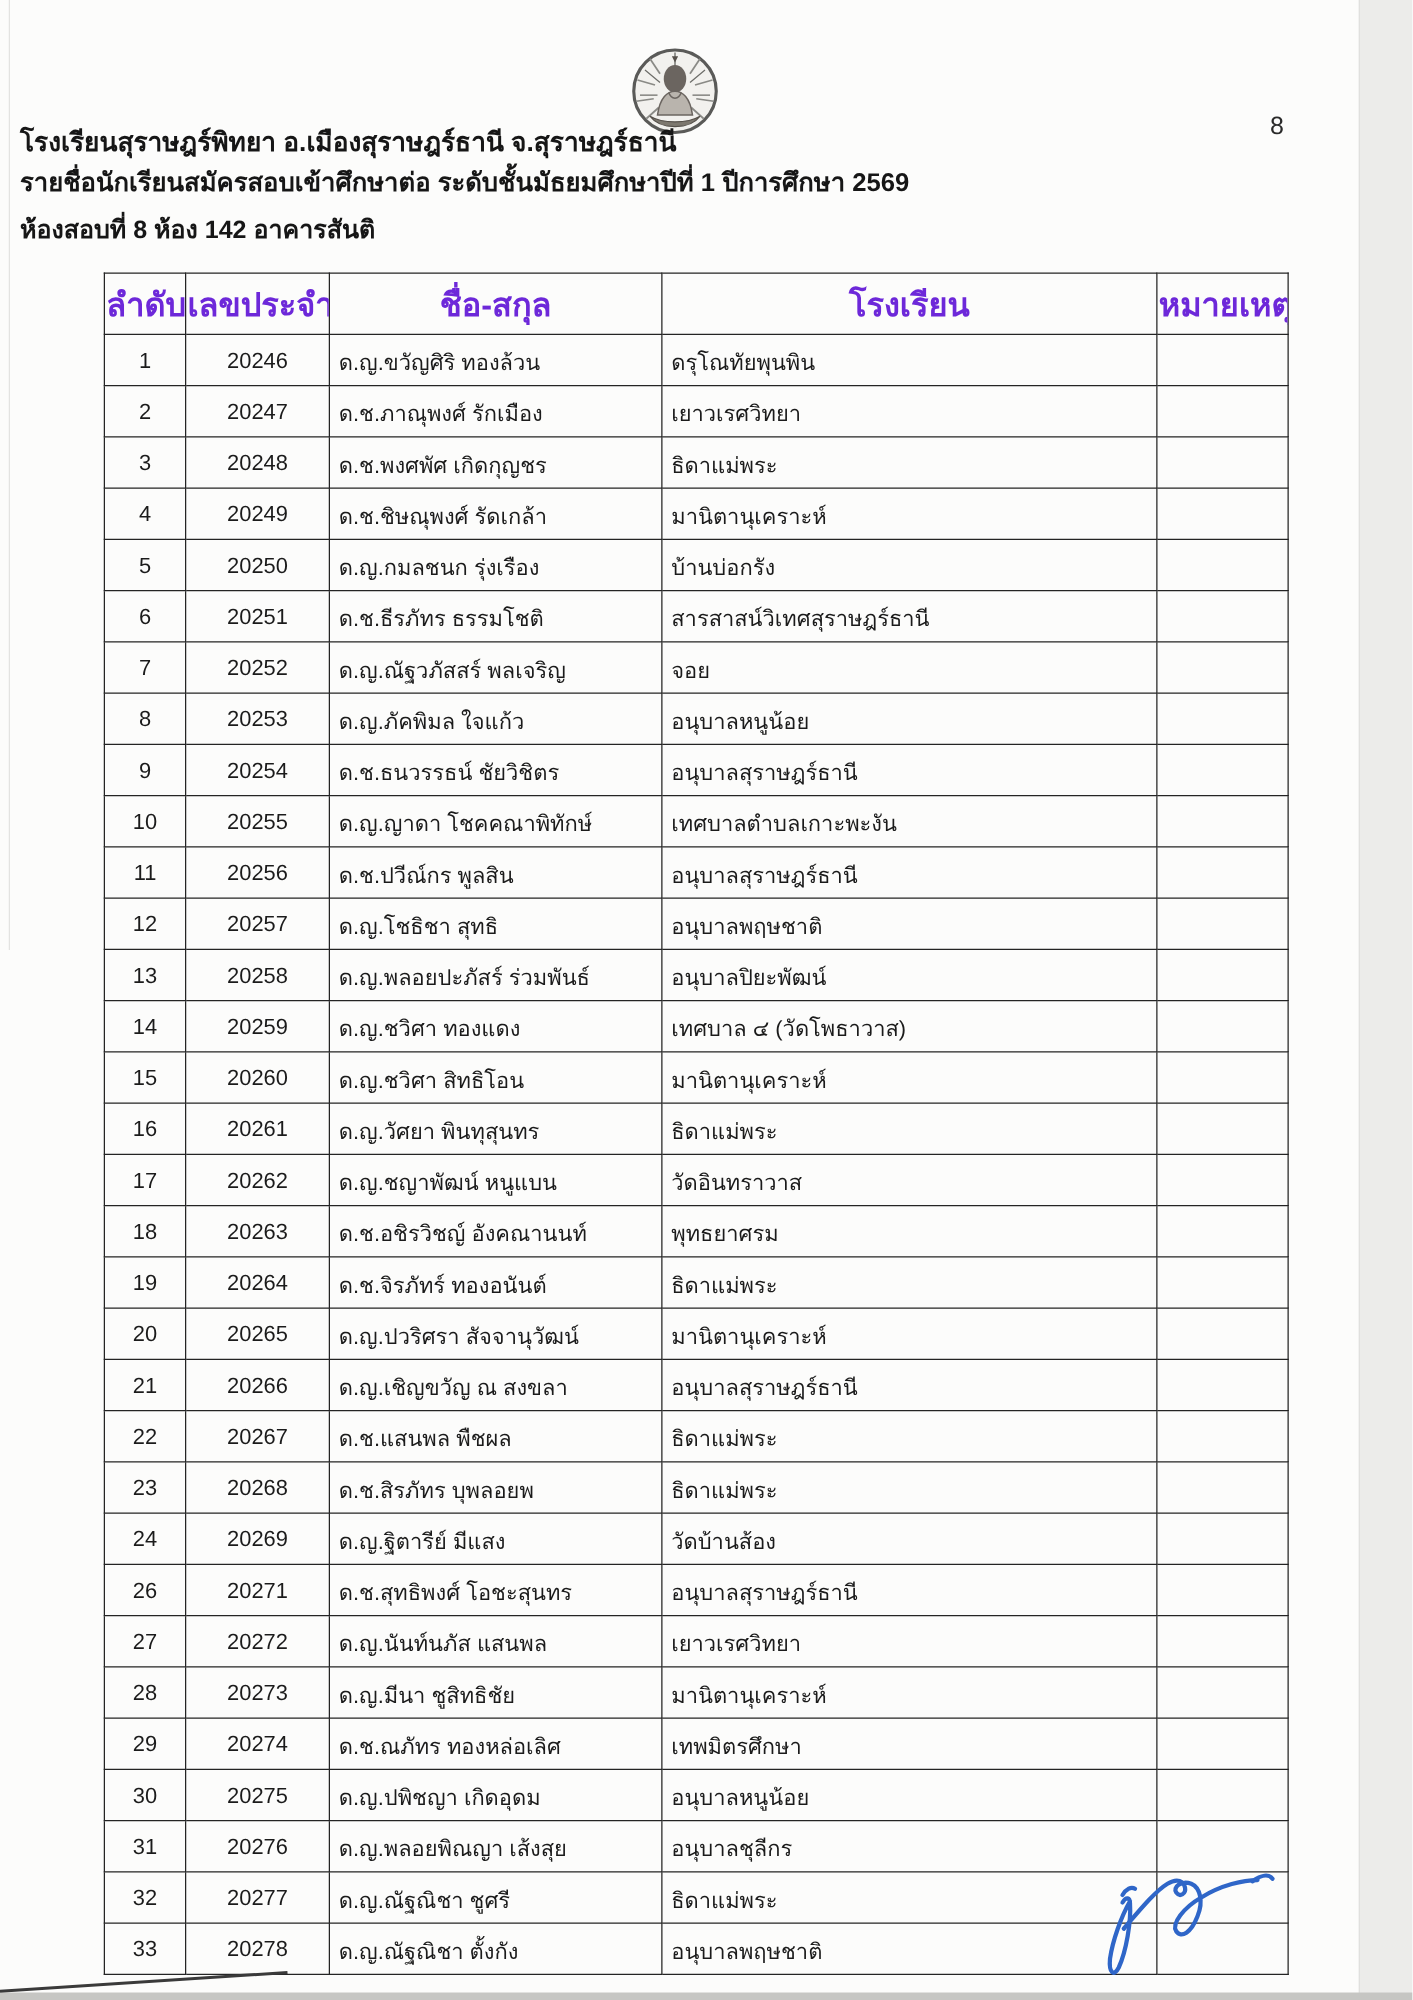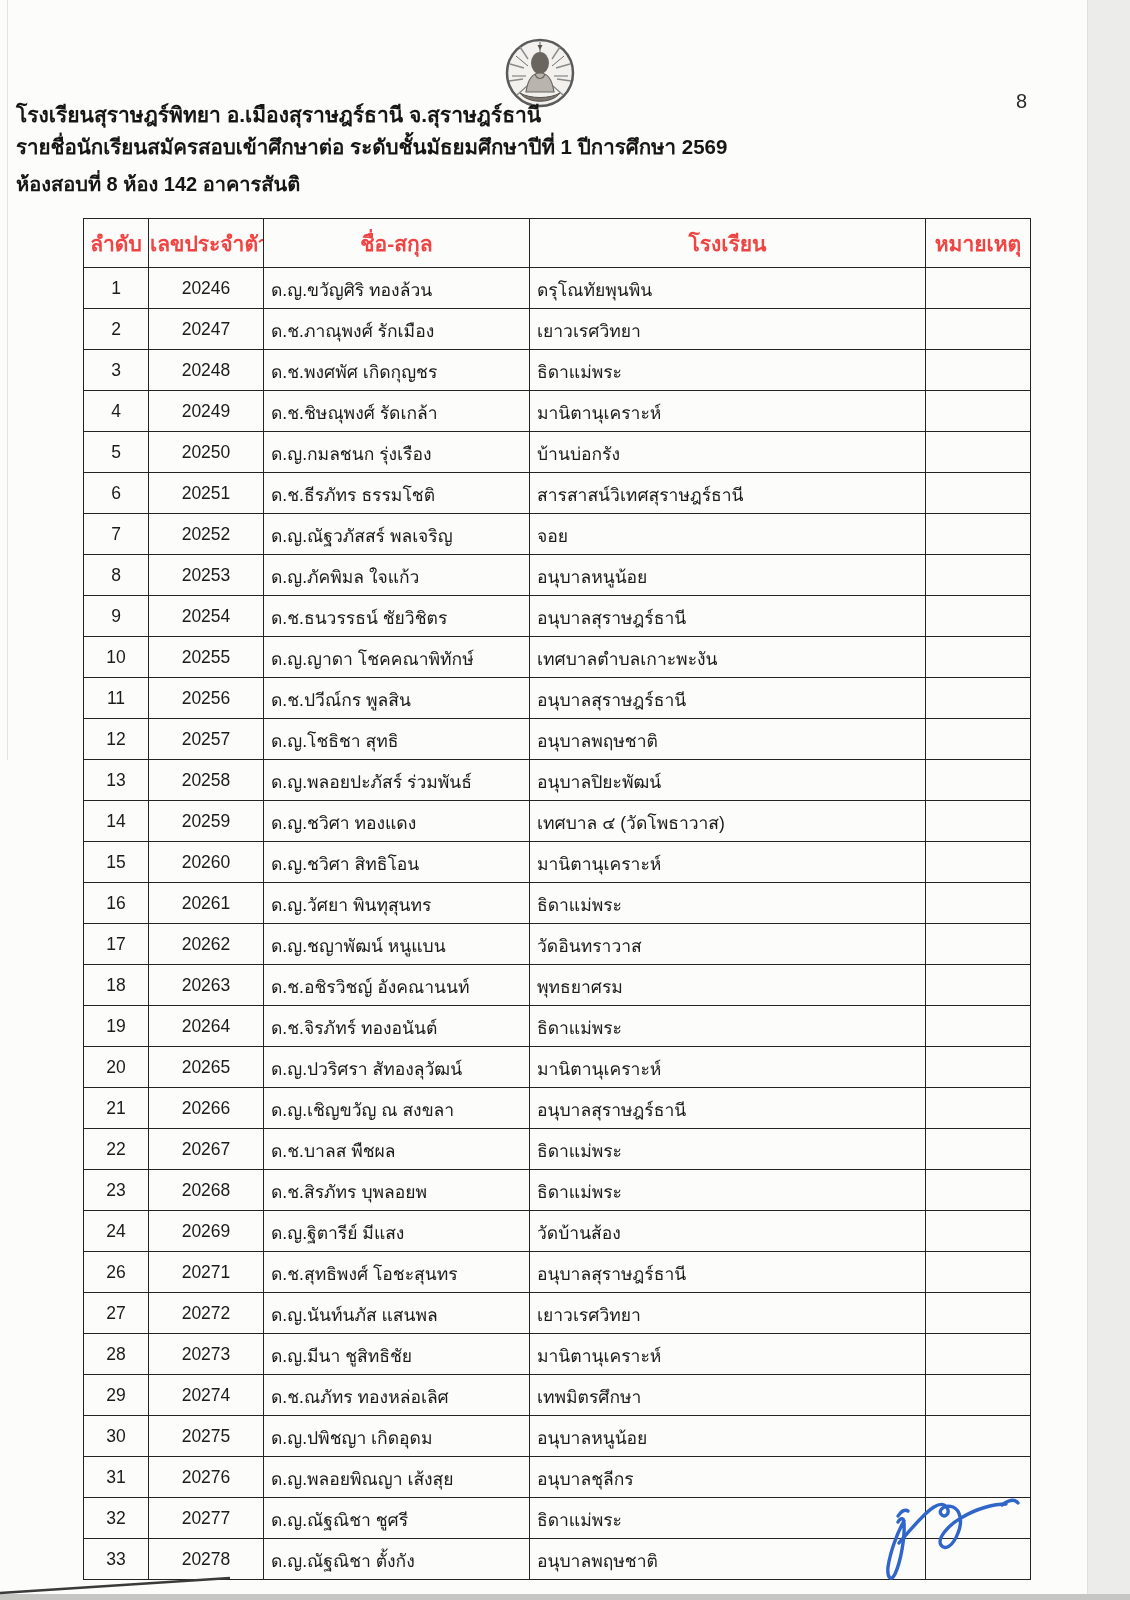--- a/index.html
+++ b/index.html
@@ -53,23 +53,23 @@
     background:transparent;
   }
   table.roster th, table.roster td{
     border:1.6px solid #242424;
     overflow:hidden;white-space:nowrap;
     font-weight:normal;
   }
   table.roster th{
     height:46px;
     font-weight:bold;
-    font-size:21px;
+    font-size:26px;
     vertical-align:middle;
-    color:#ef4444;
+    color:#6d28d9;
   }
   table.roster td{
     height:36px;
     font-size:17.5px;
     color:#1b1b1b;
   }
   td.c0, td.c1{ text-align:center; vertical-align:middle; font-size:17px; }
   td.c2, td.c3{ text-align:left; vertical-align:bottom; padding:0 0 4px 7px; }
   td.c4{}
   .sig-overlay{
@@ -266,35 +266,35 @@
         <tr>
           <td class="c0">19</td>
           <td class="c1">20264</td>
           <td class="c2">ด.ช.จิรภัทร์ ทองอนันต์</td>
           <td class="c3">ธิดาแม่พระ</td>
           <td class="c4"></td>
         </tr>
         <tr>
           <td class="c0">20</td>
           <td class="c1">20265</td>
-          <td class="c2">ด.ญ.ปวริศรา สัทองลุวัฒน์</td>
+          <td class="c2">ด.ญ.ปวริศรา สัจจานุวัฒน์</td>
           <td class="c3">มานิตานุเคราะห์</td>
           <td class="c4"></td>
         </tr>
         <tr>
           <td class="c0">21</td>
           <td class="c1">20266</td>
           <td class="c2">ด.ญ.เชิญขวัญ ณ สงขลา</td>
           <td class="c3">อนุบาลสุราษฎร์ธานี</td>
           <td class="c4"></td>
         </tr>
         <tr>
           <td class="c0">22</td>
           <td class="c1">20267</td>
-          <td class="c2">ด.ช.บาลส พืชผล</td>
+          <td class="c2">ด.ช.แสนพล พืชผล</td>
           <td class="c3">ธิดาแม่พระ</td>
           <td class="c4"></td>
         </tr>
         <tr>
           <td class="c0">23</td>
           <td class="c1">20268</td>
           <td class="c2">ด.ช.สิรภัทร บุพลอยพ</td>
           <td class="c3">ธิดาแม่พระ</td>
           <td class="c4"></td>
         </tr>

